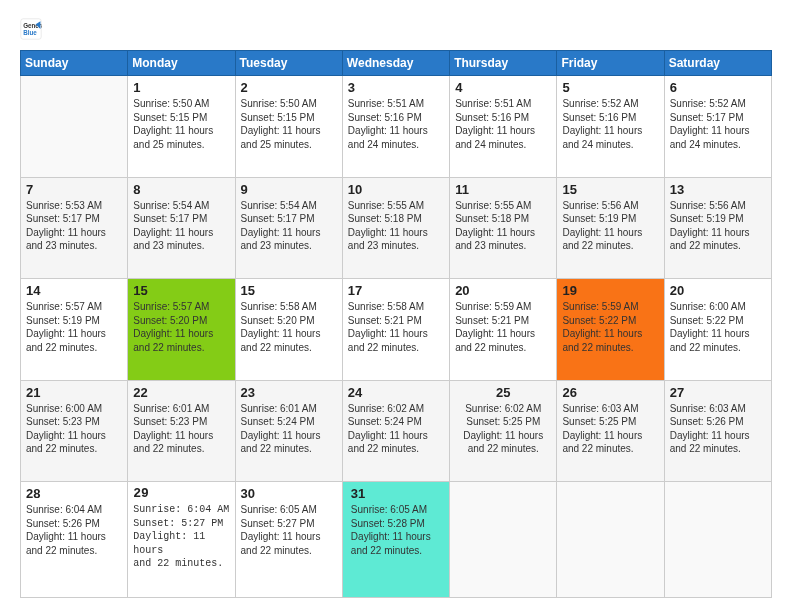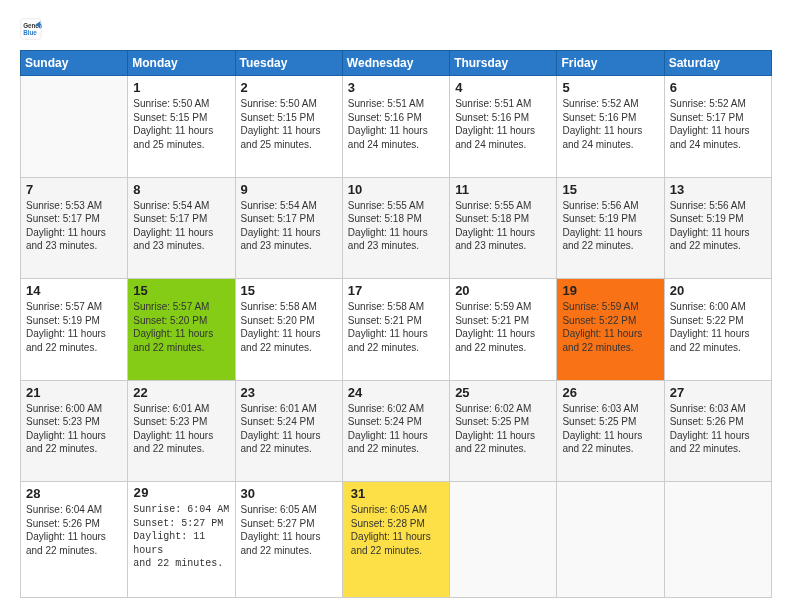--- a/index.html
+++ b/index.html
@@ -292,21 +292,21 @@
 Daylight: 11 hours
 and 22 minutes.</div>
           </td>
           <td style="background: rgb(245, 245, 245);">
             <span class="day-num">24</span>
             <div class="cell-info" style="white-space: pre-line;">Sunrise: 6:02 AM
 Sunset: 5:24 PM
 Daylight: 11 hours
 and 22 minutes.</div>
           </td>
-          <td style="background: rgb(245, 245, 245);">
+          <td style="background: rgb(245, 245, 245); text-align: center;">
             <span class="day-num">25</span>
             <div class="cell-info" style="white-space: pre-line;">Sunrise: 6:02 AM
 Sunset: 5:25 PM
 Daylight: 11 hours
 and 22 minutes.</div>
           </td>
           <td style="background: rgb(245, 245, 245);">
             <span class="day-num">26</span>
             <div class="cell-info" style="white-space: pre-line;">Sunrise: 6:03 AM
 Sunset: 5:25 PM
@@ -336,21 +336,21 @@
 Daylight: 11 hours
 and 22 minutes.</div>
           </td>
           <td style="background: rgb(255, 255, 255);">
             <span class="day-num">30</span>
             <div class="cell-info" style="white-space: pre-line;">Sunrise: 6:05 AM
 Sunset: 5:27 PM
 Daylight: 11 hours
 and 22 minutes.</div>
           </td>
-          <td style="background: #fde047; padding-left: 8px;">
+          <td style="background: #5eead4; padding-left: 8px;">
             <span class="day-num">31</span>
             <div class="cell-info" style="white-space: pre-line;">Sunrise: 6:05 AM
 Sunset: 5:28 PM
 Daylight: 11 hours
 and 22 minutes.</div>
           </td>
           <td class="empty-cell" style="background: rgb(249, 249, 249);"></td>
           <td class="empty-cell" style="background: rgb(249, 249, 249);"></td>
           <td class="empty-cell" style="background: rgb(249, 249, 249);"></td>
         </tr>

